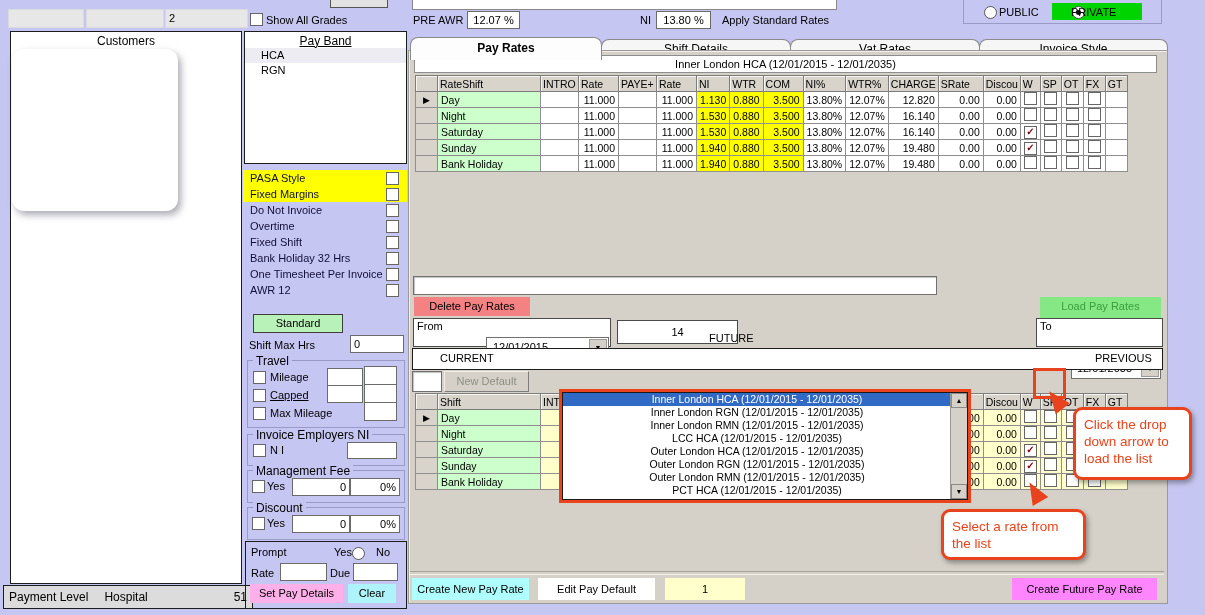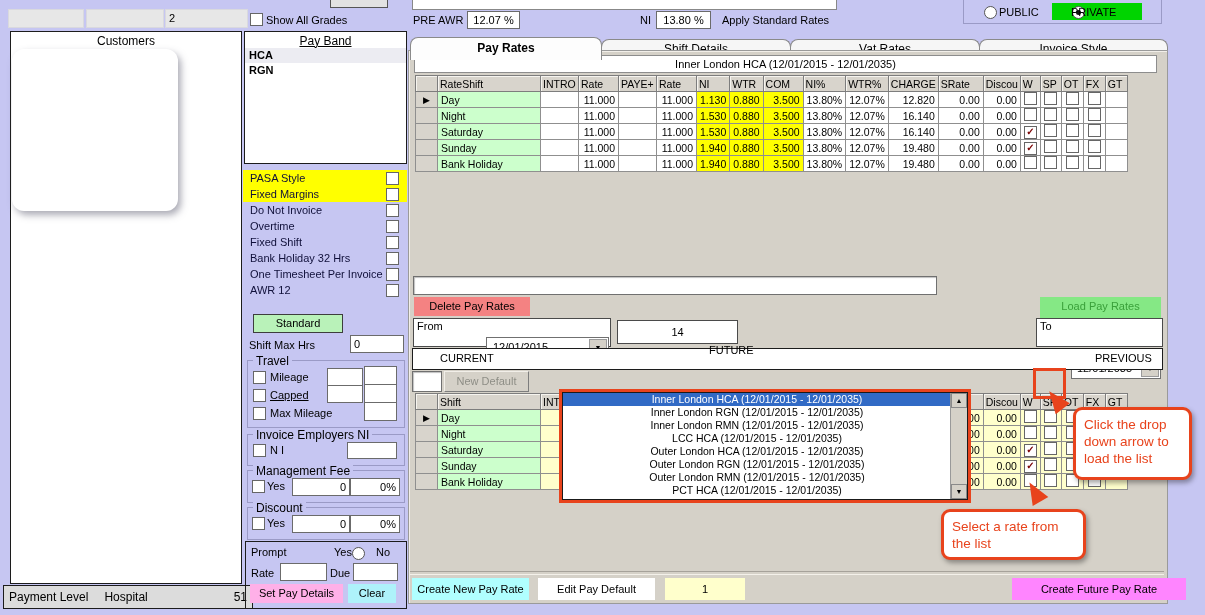--- a/index.html
+++ b/index.html
@@ -17,21 +17,21 @@
   .radio{display:inline-block;width:11px;height:11px;border:1px solid #555;border-radius:50%;background:#fff;position:relative;flex:0 0 auto;}
   .radio.on::after{content:'';position:absolute;left:3px;top:3px;width:5px;height:5px;background:#111;border-radius:50%;}
   .grp{border:1px solid #9a9ac6;}
   .grp .gtitle{position:absolute;top:-7px;left:5px;background:#c6c6f2;padding:0 3px;font-size:12px;}
   .whitebox{background:#fff;border:1px solid #6b6b6b;}
   
   .hdrbox{background:#fff;border:1px solid #1c1c1c;font-size:12px;}
   .listbox{background:#fff;border:1px solid #1c1c1c;border-top:none;}
   .overlay{background:#fff;border-radius:12px;box-shadow:3px 4px 7px rgba(90,90,110,.5);}
   .statusbar{background:#dcdcdc;border:1px solid #1c1c1c;font-size:12px;display:flex;align-items:center;justify-content:space-between;padding:0 5px;}
-  .band-item{height:15px;line-height:15px;padding-left:4px;font-weight:bold;}
+  .band-item{height:15px;line-height:15px;padding-left:16px;}
   .band-item.sel{background:#ececf2;}
   .opt{height:16px;display:flex;align-items:center;justify-content:space-between;padding:0 8px 0 7px;color:#10103a;}
   .opt.hl{background:#ffff00;}
   
   .tab{position:absolute;background:#f6f6f6;border:1px solid #8a8a8a;border-bottom:none;
        border-radius:8px 8px 0 0;text-align:center;font-size:12px;line-height:19px;margin-top:8px;}
   .tab.active{font-weight:bold;background:#fdfdfd;z-index:3;line-height:21px;}
   .panel{background:#d5d1c8;border:1px solid #9a9a9a;box-shadow:inset 1px 1px 0 #f2efe9;z-index:1;}
   
   table.grid{border-collapse:collapse;table-layout:fixed;background:#fff;font-size:10.5px;}
@@ -405,21 +405,21 @@
   <span class="abs" style="left:1040px;top:320px;z-index:2;">To</span>
   <div class="abs combo" style="left:1071px;top:322px;width:88px;height:19px;z-index:2;">
     <span style="padding-left:5px;line-height:19px;display:inline-block;">12/01/2035</span>
     <span class="arr">▼</span>
   </div>
 
   <div class="abs" style="left:412px;top:348px;width:749px;height:20px;background:#fff;border:1px solid #1c1c1c;z-index:2;"></div>
   <span class="abs radio on" style="left:424px;top:353px;z-index:2;"></span>
   <span class="abs" style="left:440px;top:352px;z-index:2;">CURRENT</span>
   <span class="abs radio" style="left:693px;top:353px;z-index:2;"></span>
-  <span class="abs" style="left:709px;top:344px;z-index:2;text-align:center;">FUTURE</span>
+  <span class="abs" style="left:709px;top:332px;z-index:2;text-align:center;">FUTURE</span>
   <span class="abs radio" style="left:1079px;top:353px;z-index:2;"></span>
   <span class="abs" style="left:1095px;top:352px;z-index:2;">PREVIOUS</span>
 
   <div class="abs sunken" style="left:412px;top:371px;width:28px;height:19px;z-index:2;"></div>
   <div class="abs btn" style="left:444px;top:371px;width:83px;height:19px;background:#d5d1c8;color:#8e8e86;border-color:#f2efe9 #7d7d7d #7d7d7d #f2efe9;z-index:2;"><span>New Default</span></div>
   <div class="abs combo" style="left:562px;top:371px;width:497px;height:20px;z-index:2;">
     <div class="ctr" style="position:absolute;left:0;right:18px;top:0;bottom:0;white-space:nowrap;overflow:hidden;">Inner London HCA (12/01/2015 - 12/01/2035)</div>
     <span class="arr">▼</span>
   </div>
   <div class="abs redframe" style="left:1033px;top:368px;width:27px;height:25px;"></div>
@@ -602,15 +602,15 @@
   <div class="abs coarrow" style="left:1047px;top:389px;transform:rotate(-38deg);"></div>
   <div class="abs callout" style="left:1073px;top:407px;width:97px;height:55px;"><span>Click the drop down arrow to load the list</span></div>
 
   <div class="abs coarrow" style="left:1026px;top:481px;transform:rotate(-30deg);"></div>
   <div class="abs callout" style="left:941px;top:509px;width:123px;height:33px;"><span>Select a rate from the list</span></div>
 
   
   <div class="abs flatbtn" style="left:412px;top:578px;width:117px;height:22px;background:#b0ffff;z-index:2;"><span>Create New Pay Rate</span></div>
   <div class="abs flatbtn" style="left:538px;top:578px;width:117px;height:22px;background:#fff;z-index:2;"><span>Edit Pay Default</span></div>
   <div class="abs flatbtn" style="left:665px;top:578px;width:80px;height:22px;background:#ffffcc;z-index:2;"><span>1</span></div>
-  <div class="abs flatbtn" style="left:1012px;top:578px;width:174px;height:22px;background:#ff85ff;z-index:2;"><span>Create Future Pay Rate</span></div>
+  <div class="abs flatbtn" style="left:1012px;top:578px;width:145px;height:22px;background:#ff85ff;z-index:2;"><span>Create Future Pay Rate</span></div>
 
 </div>
 
 </body></html>

